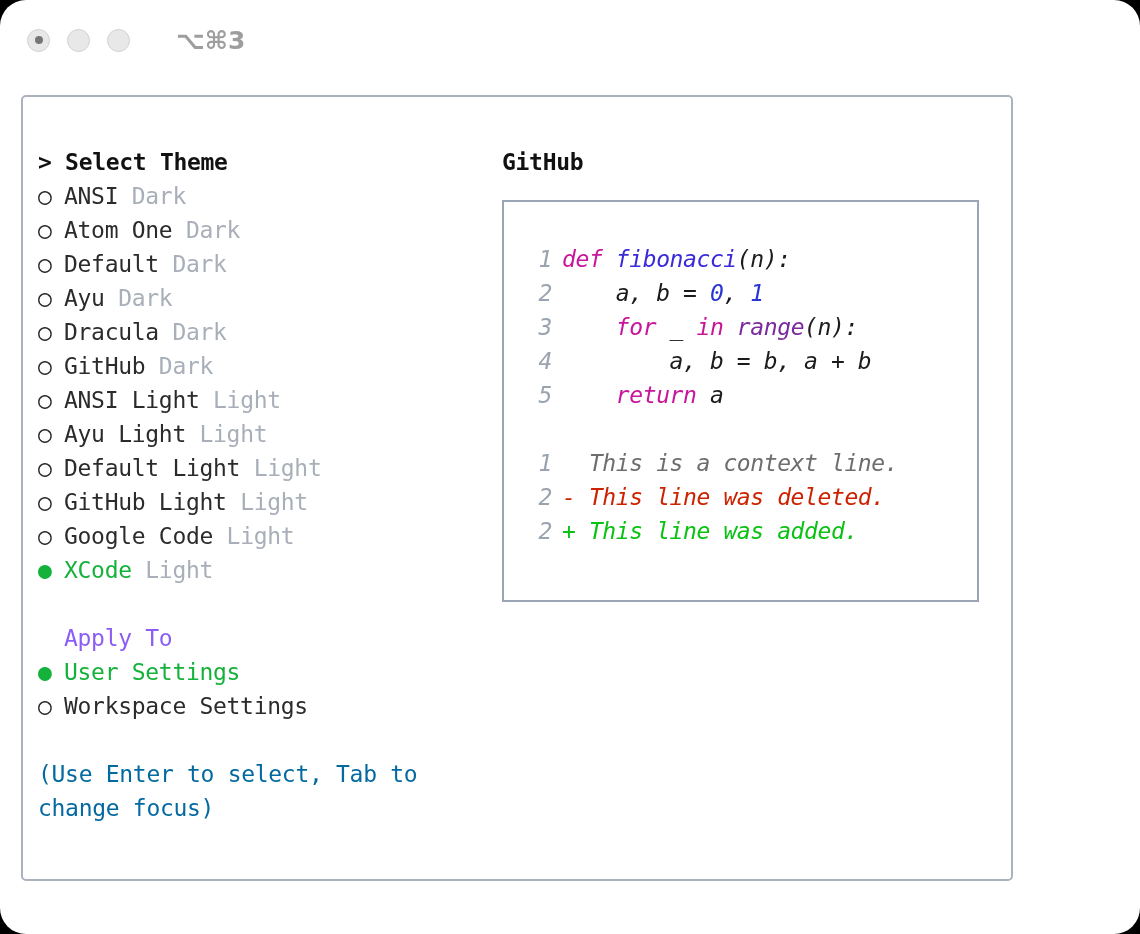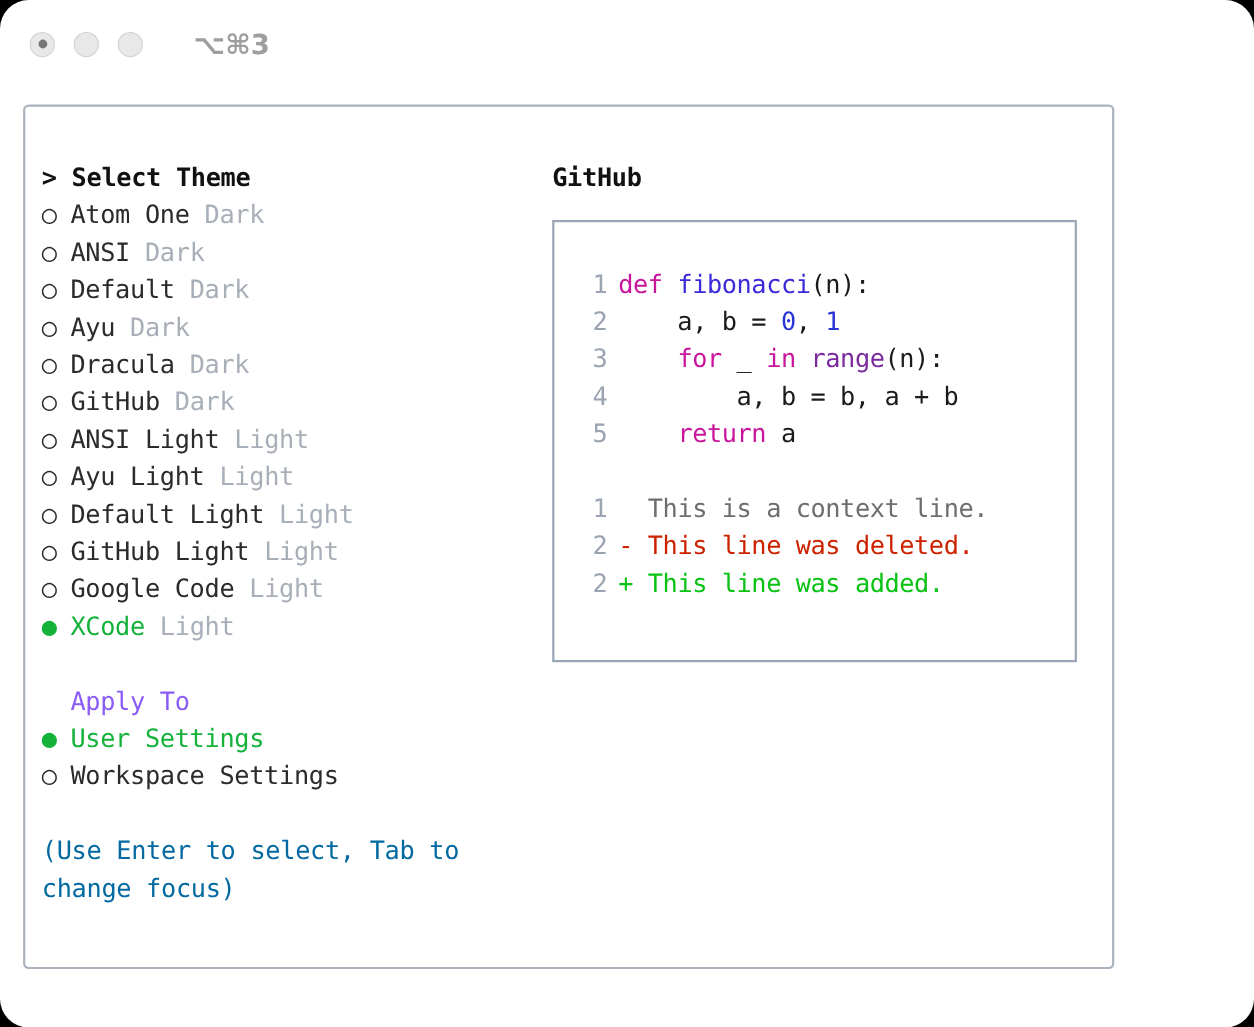--- a/index.html
+++ b/index.html
@@ -148,20 +148,21 @@
     border: 2px solid #9aa5b5;
     background: #ffffff;
     padding: 40px 0 0 20px;
   }
 
   .code-line {
     font-size: 23px;
     line-height: 34px;
     white-space: pre;
     letter-spacing: -0.4px;
+    font-style: italic;
   }
   .ln {
     display: inline-block;
     width: 28px;
     text-align: right;
     color: #9aa3b0;
     margin-right: 10px;
   }
   .kw   { color: #c9159b; }
   .fn   { color: #3a2ad9; }
@@ -188,22 +189,22 @@
     </div>
     <div class="shortcut">⌥⌘3</div>
   </div>
 
   <div class="panel">
     <div class="panel-inner">
 
       <div class="left-col">
         <div class="section-title">&gt; Select Theme</div>
         <div id="theme-options">
+            <div class="opt"><span class="marker">○</span><span class="label">ANSI</span><span> </span><span class="tag">Dark</span></div>
             <div class="opt"><span class="marker">○</span><span class="label">Atom One</span><span> </span><span class="tag">Dark</span></div>
-            <div class="opt"><span class="marker">○</span><span class="label">ANSI</span><span> </span><span class="tag">Dark</span></div>
             <div class="opt"><span class="marker">○</span><span class="label">Default</span><span> </span><span class="tag">Dark</span></div>
             <div class="opt"><span class="marker">○</span><span class="label">Ayu</span><span> </span><span class="tag">Dark</span></div>
             <div class="opt"><span class="marker">○</span><span class="label">Dracula</span><span> </span><span class="tag">Dark</span></div>
             <div class="opt"><span class="marker">○</span><span class="label">GitHub</span><span> </span><span class="tag">Dark</span></div>
             <div class="opt"><span class="marker">○</span><span class="label">ANSI Light</span><span> </span><span class="tag">Light</span></div>
             <div class="opt"><span class="marker">○</span><span class="label">Ayu Light</span><span> </span><span class="tag">Light</span></div>
             <div class="opt"><span class="marker">○</span><span class="label">Default Light</span><span> </span><span class="tag">Light</span></div>
             <div class="opt"><span class="marker">○</span><span class="label">GitHub Light</span><span> </span><span class="tag">Light</span></div>
             <div class="opt"><span class="marker">○</span><span class="label">Google Code</span><span> </span><span class="tag">Light</span></div>
             <div class="opt selected"><span class="marker">●</span><span class="label">XCode</span><span> </span><span class="tag">Light</span></div>

